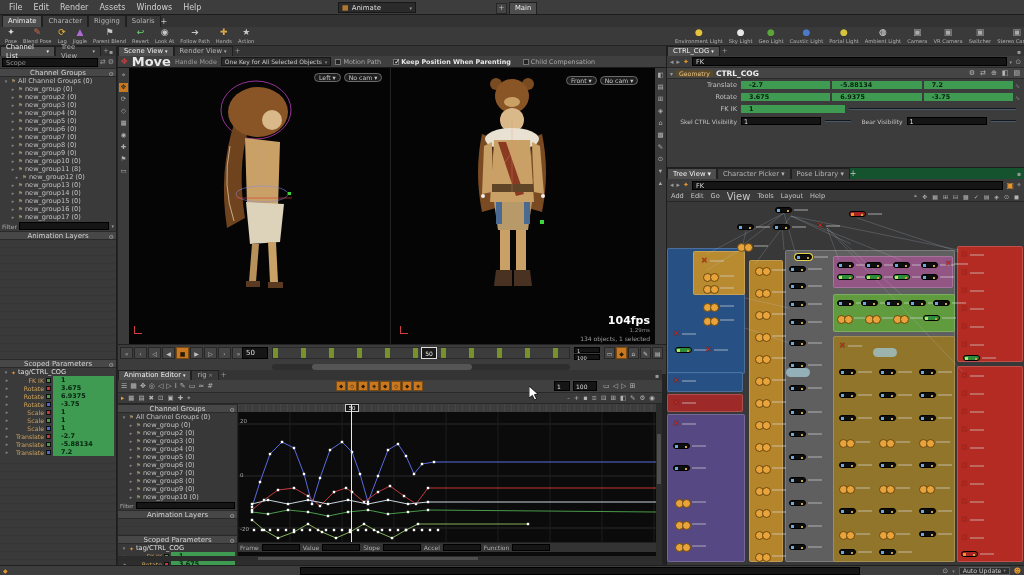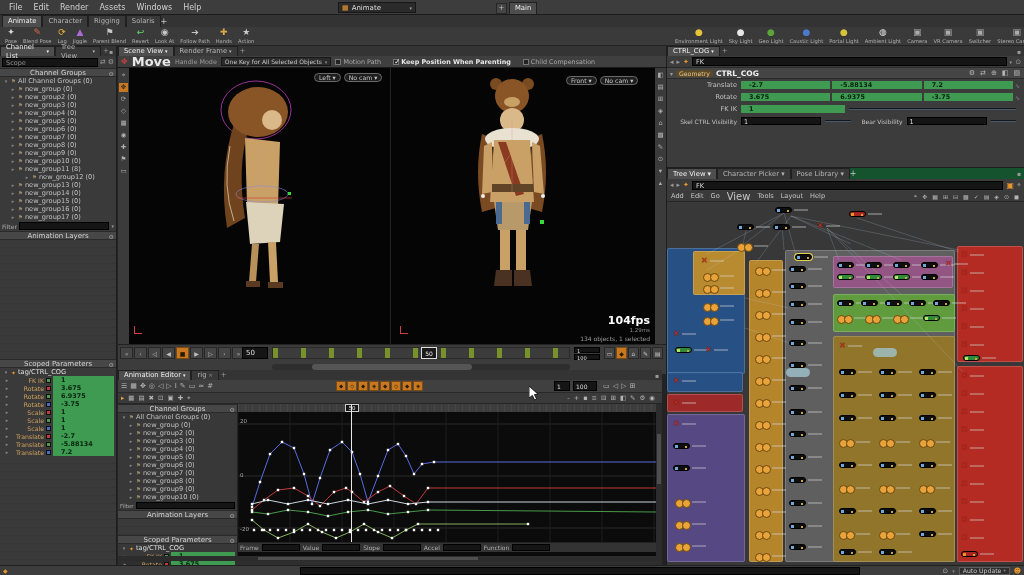--- a/index.html
+++ b/index.html
@@ -246,21 +246,21 @@
         <div class="treerow" style="padding-left: 10px;">
           <span class="tw">▸</span>
           <span class="flag">⚑</span>
           <span>new_group10 (0)</span>
         </div>
         <div class="treerow" style="padding-left: 10px;">
           <span class="tw">▸</span>
           <span class="flag">⚑</span>
           <span>new_group11 (8)</span>
         </div>
-        <div class="treerow" style="padding-left: 24px;">
+        <div class="treerow" style="padding-left: 14px;">
           <span class="tw">▸</span>
           <span class="flag">⚑</span>
           <span>new_group12 (0)</span>
         </div>
         <div class="treerow" style="padding-left: 10px;">
           <span class="tw">▸</span>
           <span class="flag">⚑</span>
           <span>new_group13 (0)</span>
         </div>
         <div class="treerow" style="padding-left: 10px;">
@@ -361,21 +361,21 @@
       </div>
     <div class="stripes" style="height:106px"></div>
   </div>
 
   <div class="abs row" style="left:118px;top:46px;width:548px;height:10px;background:#343434">
     <span class="tab active">
         <span>Scene View</span>
         <span style="font-size:5px">▾</span>
       </span>
     <span class="tab">
-        <span>Render Frame</span>
+        <span>Render View</span>
         <span style="font-size:5px">▾</span>
       </span>
     <span style="font-size:7px;color:#999;margin-left:2px">+</span>
   </div>
 
   <div class="abs row" style="left:118px;top:56px;width:548px;height:12px;background:#3f3f3f;border-bottom:1px solid #1a1a1a;padding:0 3px;gap:4px">
     <span style="color:#d04040;font-size:8px">✥</span>
     <span style="font-size:13px;color:#e8e8e8;font-weight:bold">Move</span>
     <span style="font-size:6.4px;color:#9a9a9a">Handle Mode</span>
     <span class="row" style="background:#2b2b2b;border:1px solid #181818;height:9px;padding:0 3px;gap:3px">

